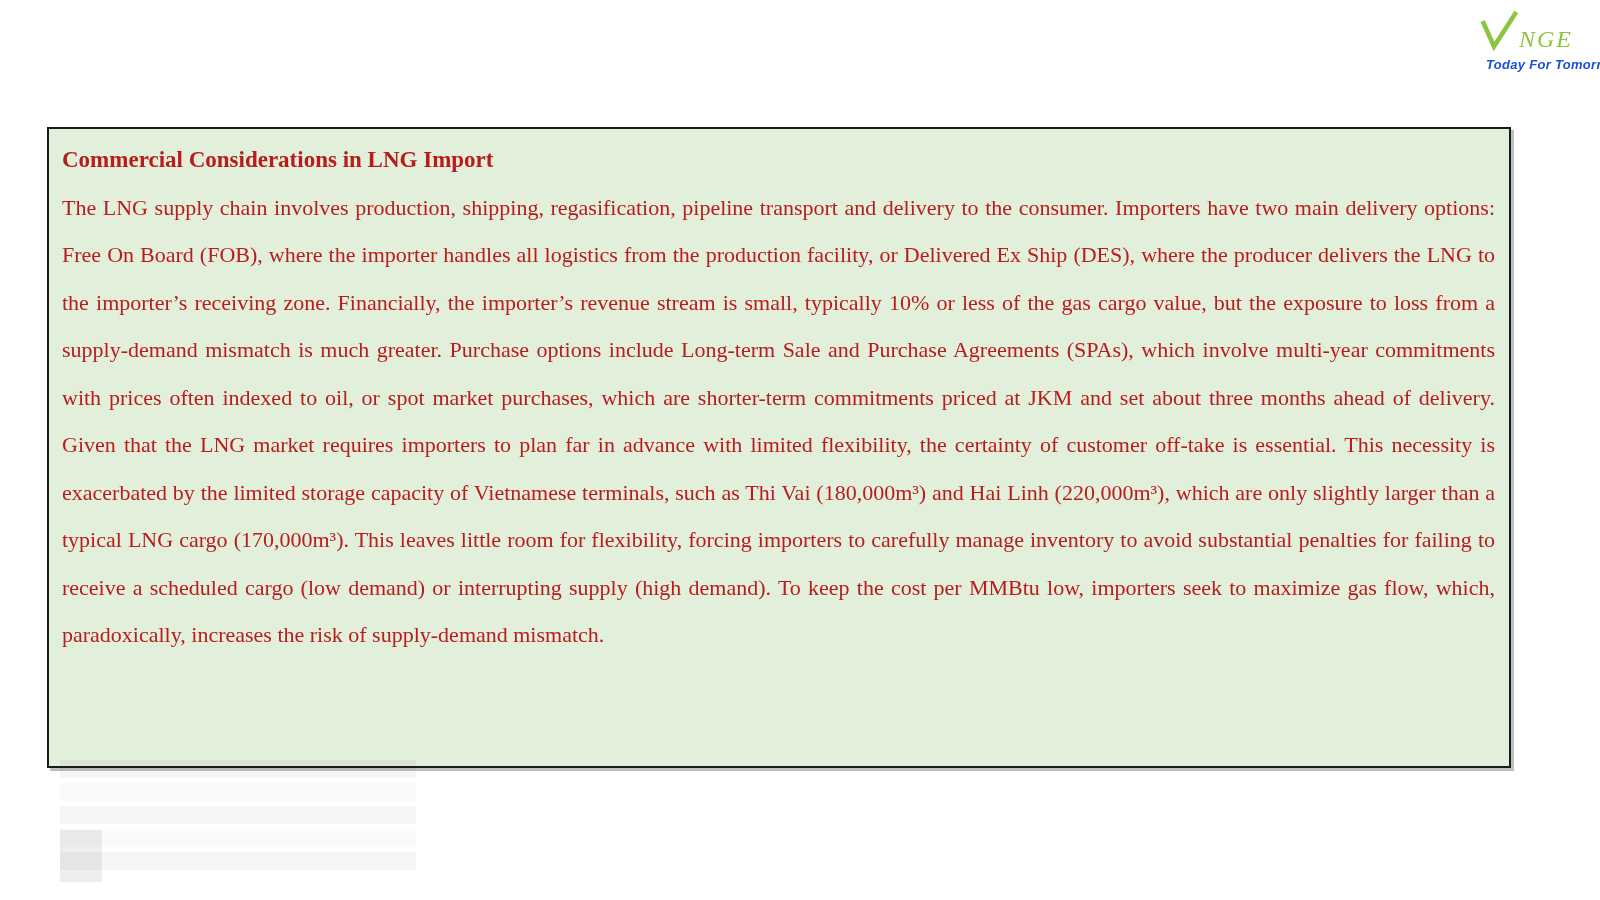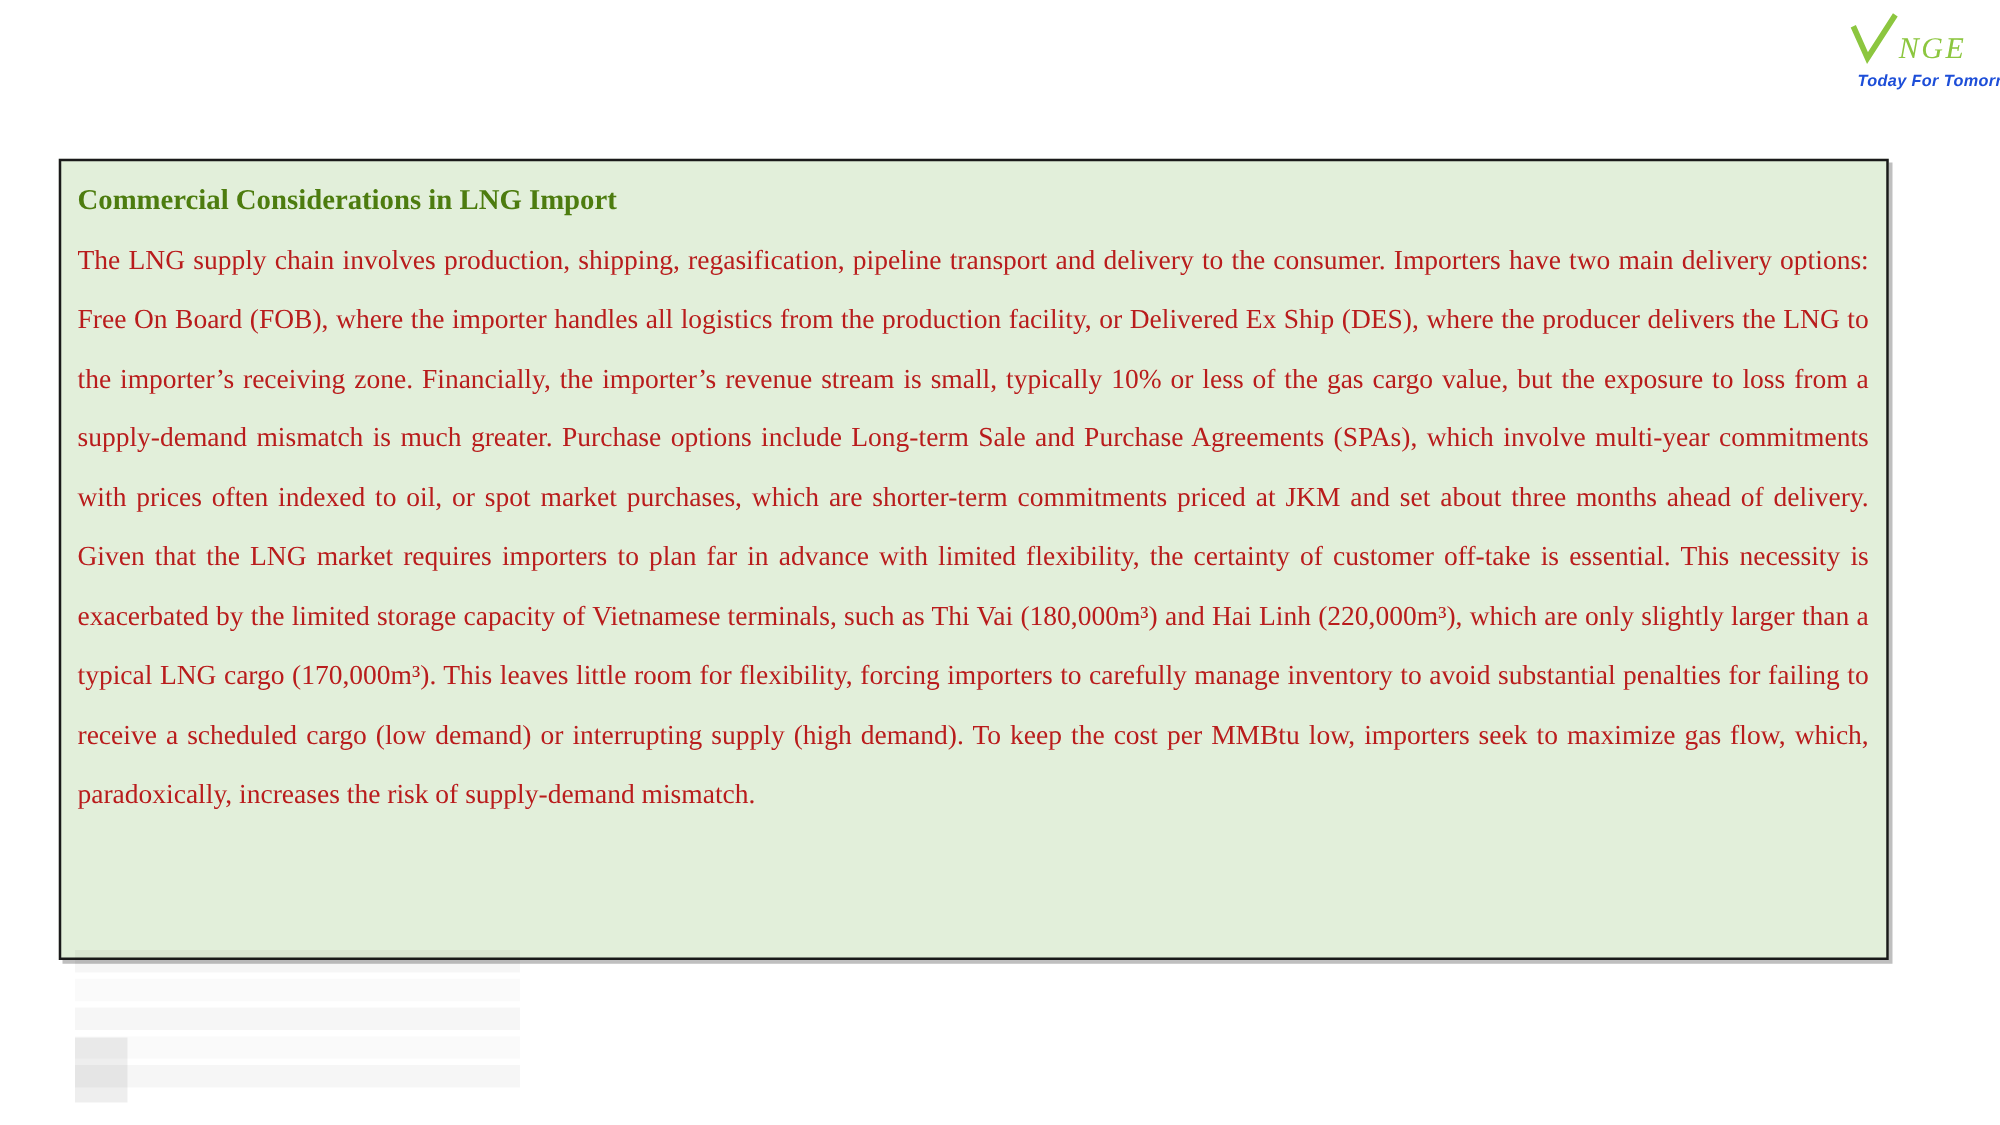--- a/index.html
+++ b/index.html
@@ -60,21 +60,21 @@
     background: #e2efda;
     border: 2px solid #1a1a1a;
     box-shadow: 3px 3px 0 #bfbfbf;
     padding: 7px 14px 0 13px;
     overflow: hidden;
   }
   .panel-title {
     font-weight: bold;
     font-size: 23px;
     line-height: 47.5px;
-    color: #4d7c0f;
+    color: #b91c1c;
   }
   .panel-body {
     font-size: 22px;
     line-height: 47.5px;
     color: #b91c1c;
     text-align: justify;
   }
 
   
   .ghost {

